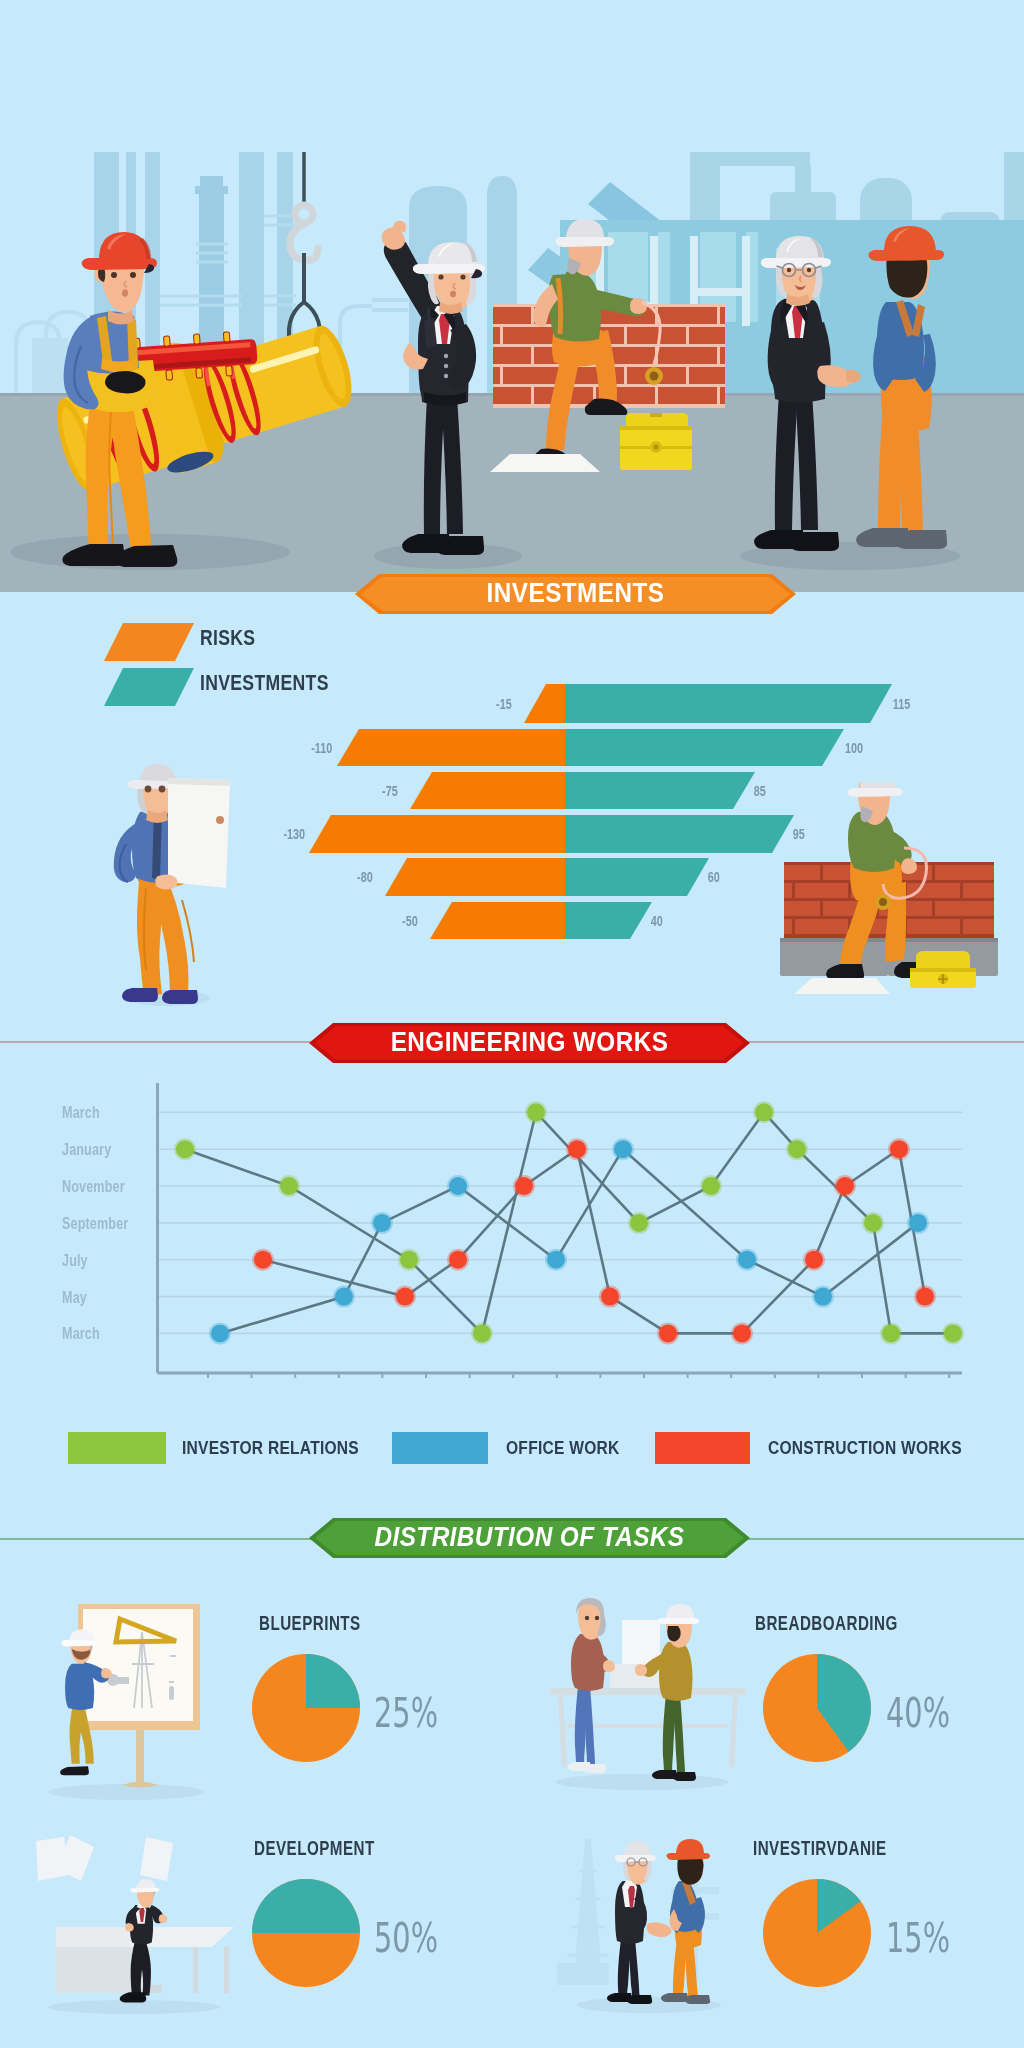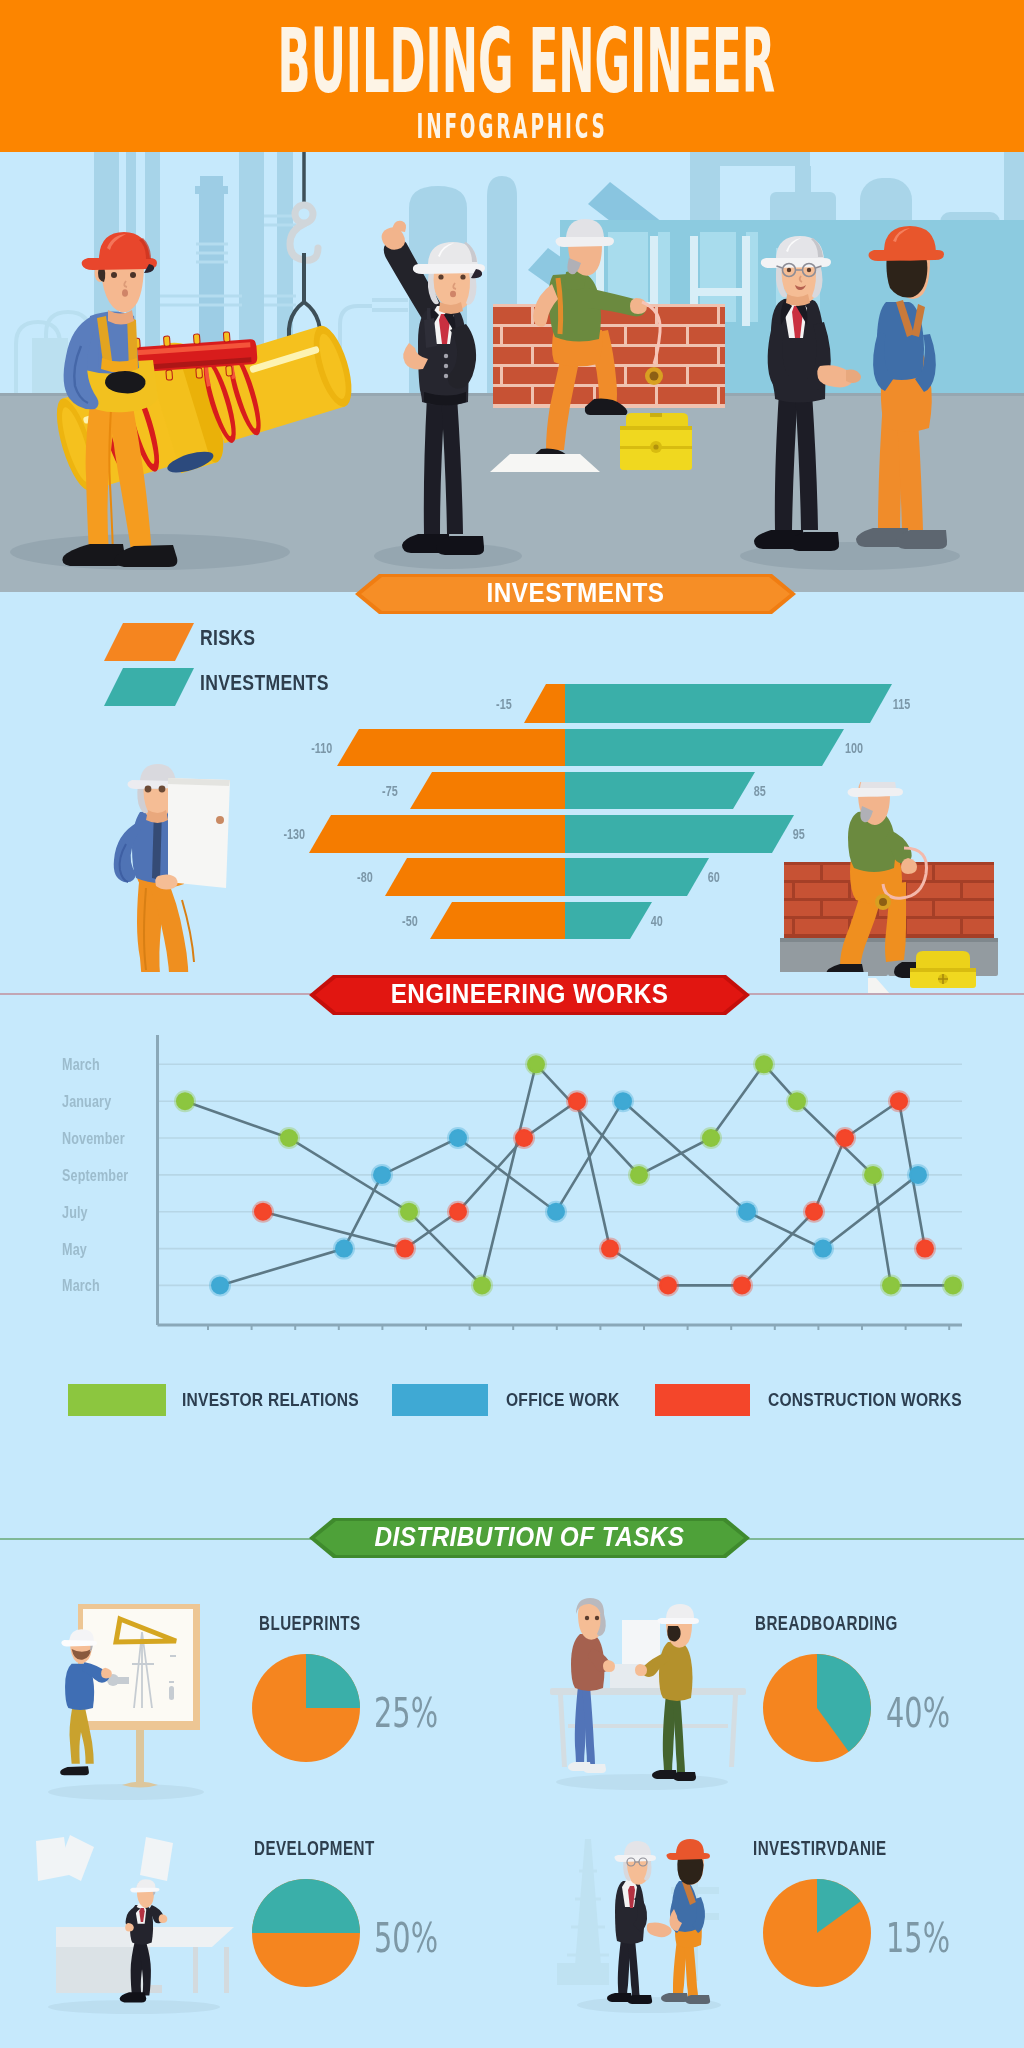--- a/index.html
+++ b/index.html
@@ -24,41 +24,37 @@
 
   
   .banner{position:absolute;height:40px;z-index:10;}
   .banner svg{position:absolute;left:0;top:0;}
   .banner .txt{position:absolute;left:0;top:0;width:100%;height:40px;
       display:flex;align-items:center;justify-content:center;color:#fff;font-weight:bold;padding-bottom:2px;box-sizing:border-box;
       font-size:27px;letter-spacing:0.5px;z-index:3;white-space:nowrap;transform:scaleX(0.90);}
 
   
   .sec-invest{position:absolute;left:0;top:592px;width:1024px;height:428px;background:#c6e9fc;margin-left:46px;}
-  .sec-eng{position:absolute;left:0;top:972px;width:868px;height:470px;background:#c6e9fc;overflow:visible;}
+  .sec-eng{position:absolute;left:0;top:1020px;width:868px;height:470px;background:#c6e9fc;overflow:visible;}
   .sec-dist{position:absolute;left:0;top:1490px;width:1024px;height:558px;background:#c6e9fc;}
 
   .legend-label{position:absolute;font-weight:bold;font-size:22px;color:#2e3e4d;letter-spacing:0.4px;white-space:nowrap;transform:scaleX(0.80);transform-origin:left center;}
   .barlabel{position:absolute;font-weight:bold;font-size:15px;color:#7b97a8;white-space:nowrap;transform:scaleX(0.72);transform-origin:right center;text-align:right;}
   .axis-label{position:absolute;font-weight:bold;font-size:17px;color:#9cbccd;letter-spacing:0.2px;white-space:nowrap;transform:scaleX(0.74);transform-origin:left center;}
   .leg2-label{position:absolute;font-weight:bold;font-size:19px;color:#2c3e50;letter-spacing:0.3px;transform:scaleX(0.82);transform-origin:left center;white-space:nowrap;}
   .pie-title{position:absolute;font-weight:bold;font-size:20px;color:#2e3e4d;letter-spacing:0.6px;white-space:nowrap;transform:scaleX(0.76);transform-origin:left center;}
   .pie-pct{position:absolute;font-weight:normal;font-size:40px;color:#7d98a6;white-space:nowrap;transform:scaleX(0.72);transform-origin:left center;font-family:"DejaVu Sans",sans-serif;}
   .hairline{position:absolute;left:0;width:1024px;height:2px;}
   .leg2-sw{position:absolute;height:32px;}
 </style>
 </head>
 <body>
 
 <div class="page">
 
-  <div class="header">
-    <div class="title">BUILDING ENGINEER</div>
-    <div class="subtitle">INFOGRAPHICS</div>
-  </div>
 
   <div class="hero">
   <svg width="1024" height="440" viewBox="0 0 1024 440" xmlns="http://www.w3.org/2000/svg">
     <defs>
       <clipPath id="heroClip">
             <rect x="0" y="0" width="1024" height="440"></rect>
           </clipPath>
     </defs>
     <g clip-path="url(#heroClip)">
 

